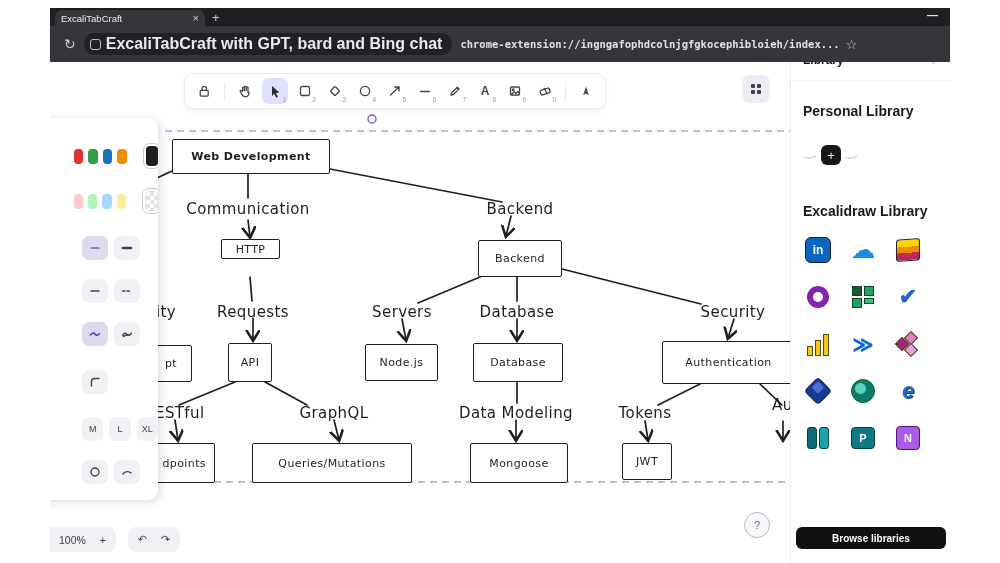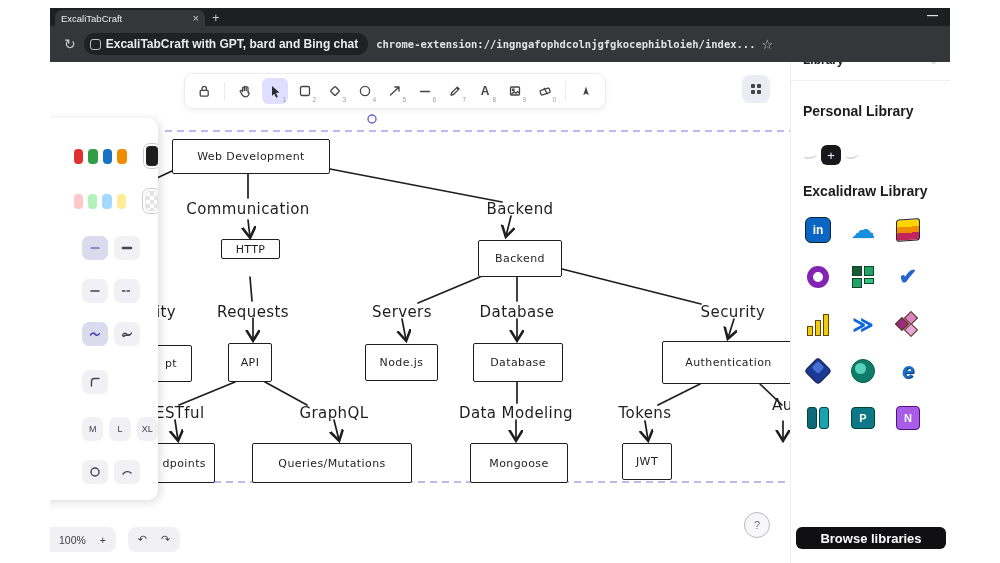--- a/index.html
+++ b/index.html
@@ -10,21 +10,21 @@
   .tabstrip { position:absolute; left:0; top:0; width:100%; height:18px; background:#1e1f23; z-index:40; }
   .tab { position:absolute; left:5px; top:2px; width:150px; height:16px; background:#35363a; border-radius:7px 7px 0 0; display:flex; align-items:center; padding:0 6px; gap:6px; }
   .tab-title { color:#e8eaed; font-size:9.5px; flex:1; white-space:nowrap; overflow:hidden; }
   .tab-close { color:#c8c9cc; font-size:11px; line-height:1; cursor:default; }
   .newtab { position:absolute; left:162px; top:2px; color:#c8c9cc; font-size:13px; }
   .win-min { position:absolute; right:12px; top:1px; color:#e8eaed; font-size:11px; font-weight:bold; }
   .chromebar { position:absolute; left:0; top:18px; width:100%; height:36px; background:#35363a; z-index:40; display:flex; align-items:center; }
   .reload { color:#c8c9cc; font-size:14px; margin-left:14px; }
   .chip { margin-left:8px; height:22px; background:#202124; border-radius:11px; display:flex; align-items:center; padding:0 10px 0 6px; gap:5px; }
   .chip-ico { width:11px; height:11px; border:1.5px solid #b9bbbe; border-radius:3px; }
-  .chip-label { color:#e8eaed; font-size:12px; font-weight:bold; white-space:nowrap; }
+  .chip-label { color:#e8eaed; font-size:16px; font-weight:bold; white-space:nowrap; }
   .url { color:#dfe1e5; font-size:10.5px; font-weight:bold; font-family:"DejaVu Sans Mono", monospace; margin-left:8px; white-space:nowrap; overflow:hidden; max-width:438px; }
   .star { color:#c8c9cc; font-size:13px; margin-left:6px; }
   .chrome-actions { position:absolute; right:10px; top:26px; display:flex; align-items:center; gap:10px; }
   .ext1 { width:13px; height:13px; border-radius:3px; background:linear-gradient(135deg,#8a8d91 55%,#b5493f 55%); }
   .ext2 { width:13px; height:13px; border-radius:3px; background:linear-gradient(135deg,#f2b705 45%,#2558a5 45%); }
   .tabico { width:12px; height:12px; border:1.5px solid #c8c9cc; border-radius:3px; }
   .vdiv { width:1px; height:14px; background:#5f6368; }
 
   
   #canvas { position:absolute; left:0; top:0; width:900px; height:555px; z-index:1; }
@@ -67,21 +67,21 @@
   .lib-header { display:flex; align-items:center; justify-content:space-between; height:40px; margin-top:14px; }
   .lib-header-title { font-size:12px; font-weight:bold; color:#1b1b1f; }
   .lib-menu { color:#c3c3c9; font-size:10px; }
   .lib-div { height:1px; background:#f0f0f2; margin:0 -12px; }
   .lib-sec-title { font-size:14px; font-weight:bold; color:#1b1b1f; margin-top:22px; }
   .personal-row { display:flex; align-items:center; gap:4px; margin-top:26px; }
   .doodle { width:14px; height:8px; border-bottom:2px solid #d9d9de; border-radius:50%; transform:rotate(-8deg); }
   .add-btn { width:20px; height:20px; border-radius:6px; background:#17171c; color:#fff; font-size:13px; display:flex; align-items:center; justify-content:center; }
   .lib-grid { display:grid; grid-template-columns:repeat(3,1fr); row-gap:17px; margin-top:16px; justify-items:start; }
   .lib-cell { width:30px; height:30px; display:flex; align-items:center; justify-content:center; }
-  .browse-btn { position:absolute; left:5px; bottom:14px; width:150px; height:22px; background:#101013; border-radius:6px; color:#fff; font-size:13px; font-weight:bold; display:flex; align-items:center; justify-content:center; }
+  .browse-btn { position:absolute; left:5px; bottom:14px; width:150px; height:22px; background:#101013; border-radius:6px; color:#fff; font-size:10px; font-weight:bold; display:flex; align-items:center; justify-content:center; }
 
   
   .ic-linkedin { width:26px; height:26px; background:#0a66c2; border-radius:6px; color:#fff; font-size:12px; font-weight:bold; display:flex; align-items:center; justify-content:center; border:1.5px solid #123; }
   .ic-cloud { font-size:24px; color:#1490df; line-height:1; text-shadow:0 0 1px #0b5394; }
   .ic-cube { width:24px; height:22px; border:1.5px solid #222; border-radius:3px; background:linear-gradient(#ffd400 0 34%, #f08c00 34% 64%, #c2255c 64%); transform:rotate(-4deg) skewX(-4deg); }
   .ic-loop { width:22px; height:22px; border:6px solid #8324b3; border-radius:50%; }
   .ic-planner { width:22px; height:22px; display:grid; grid-template-columns:1fr 1fr; gap:2px; }
   .ic-planner i { background:#21a366; border:1.3px solid #0e4429; }
   .ic-planner i:nth-child(1){ background:#185c37; }
   .ic-planner i:nth-child(4){ background:#33c481; height:60%; }
@@ -141,21 +141,21 @@
         <line x1="284" y1="412" x2="289" y2="432"></line>
         <line x1="352" y1="311" x2="356" y2="332"></line>
         <line x1="467" y1="311" x2="467" y2="332"></line>
         <line x1="684" y1="311" x2="678" y2="330"></line>
         <line x1="466" y1="412" x2="466" y2="432"></line>
         <line x1="595" y1="413" x2="598" y2="432"></line>
         <line x1="733" y1="413" x2="733" y2="432"></line>
       </g>
     </svg>
 
-    <div class="node" style="left:122px; top:131px; width:158px; height:35px;">
+    <div class="node" style="left:122px; top:131px; width:158px; height:35px;font-weight:bold;">
         <span>Web Development</span>
       </div>
     <div class="node" style="left:171px; top:231px; width:59px; height:20px;">
         <span>HTTP</span>
       </div>
     <div class="node" style="left:428px; top:232px; width:84px; height:37px;">
         <span>Backend</span>
       </div>
     <div class="node" style="left:60px; top:337px; width:82px; height:37px; justify-content:flex-end; padding-right:14px;">
         <span>pt</span>
@@ -403,21 +403,21 @@
     </div>
     <div class="lib-div"></div>
     <div class="lib-sec-title">Personal Library</div>
     <div class="personal-row">
       <div class="doodle"></div>
       <div class="add-btn">
           <span>+</span>
         </div>
       <div class="doodle"></div>
     </div>
-    <div class="lib-sec-title" style="margin-top:18px;">Excalidraw Library</div>
+    <div class="lib-sec-title" style="margin-top:38px;">Excalidraw Library</div>
     <div class="lib-grid">
       <div class="lib-cell">
           <div class="ic-linkedin">in</div>
         </div>
       <div class="lib-cell">
           <span class="ic-cloud">☁</span>
         </div>
       <div class="lib-cell">
           <div class="ic-cube"></div>
         </div>

